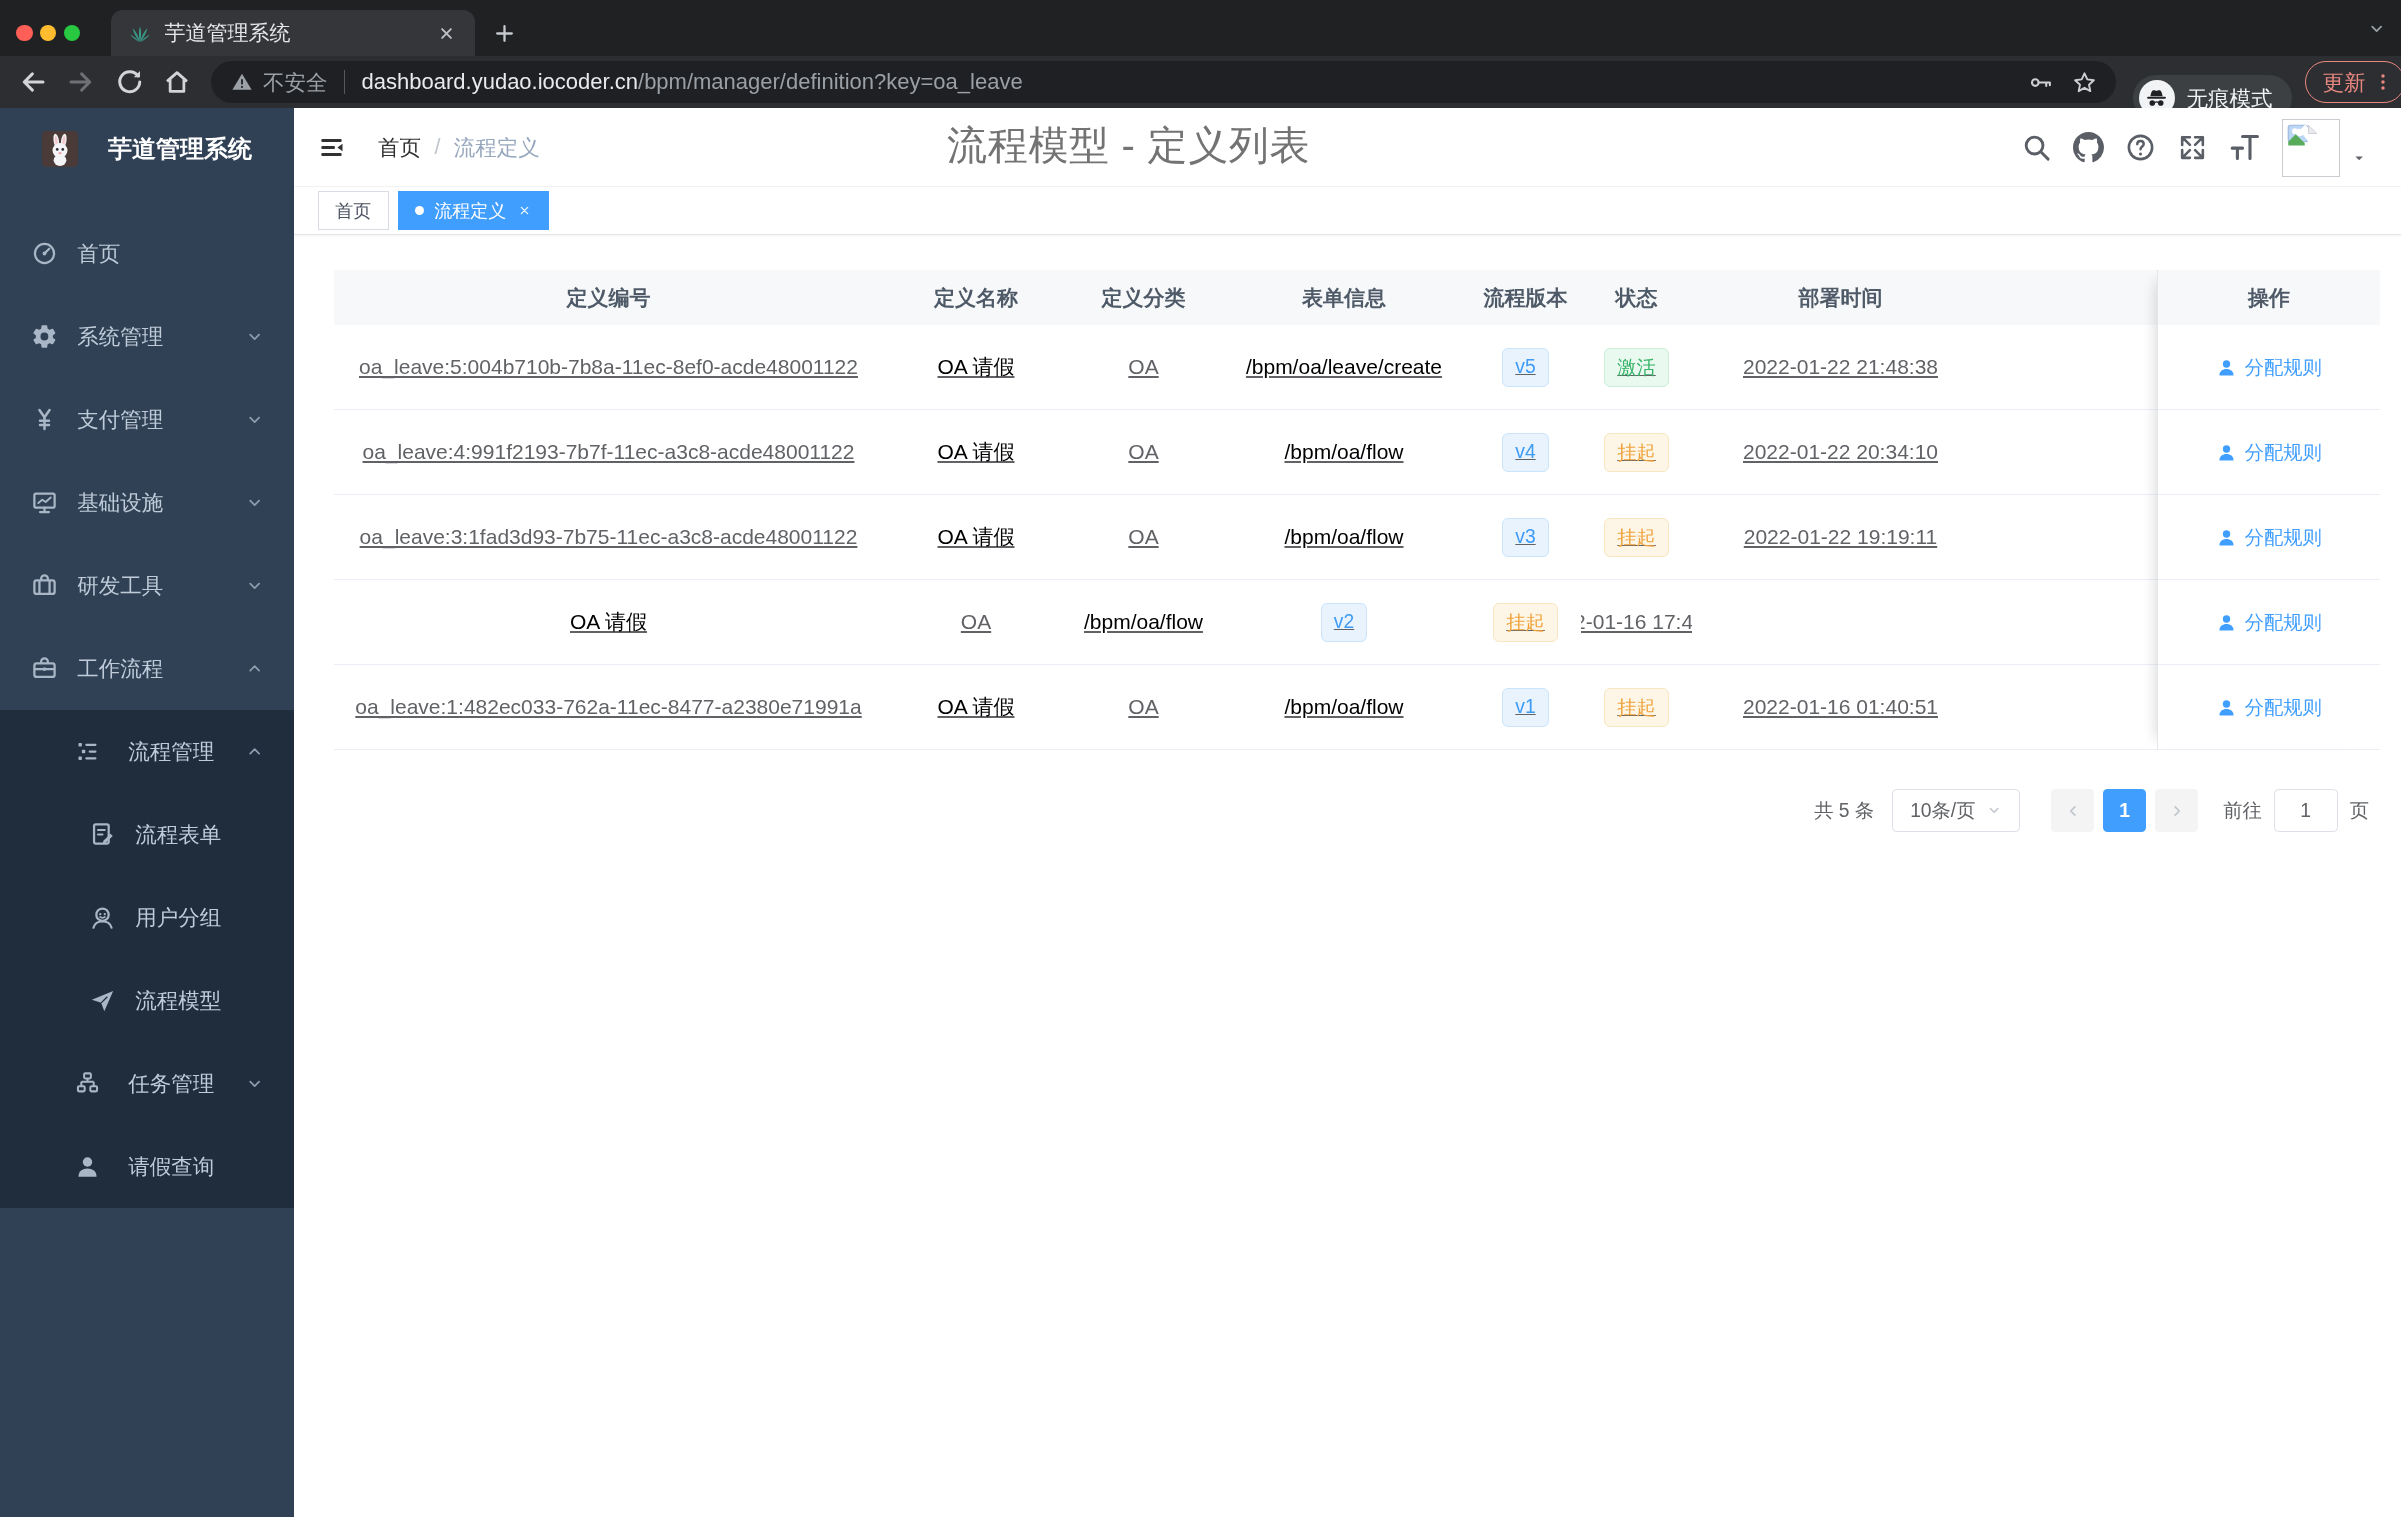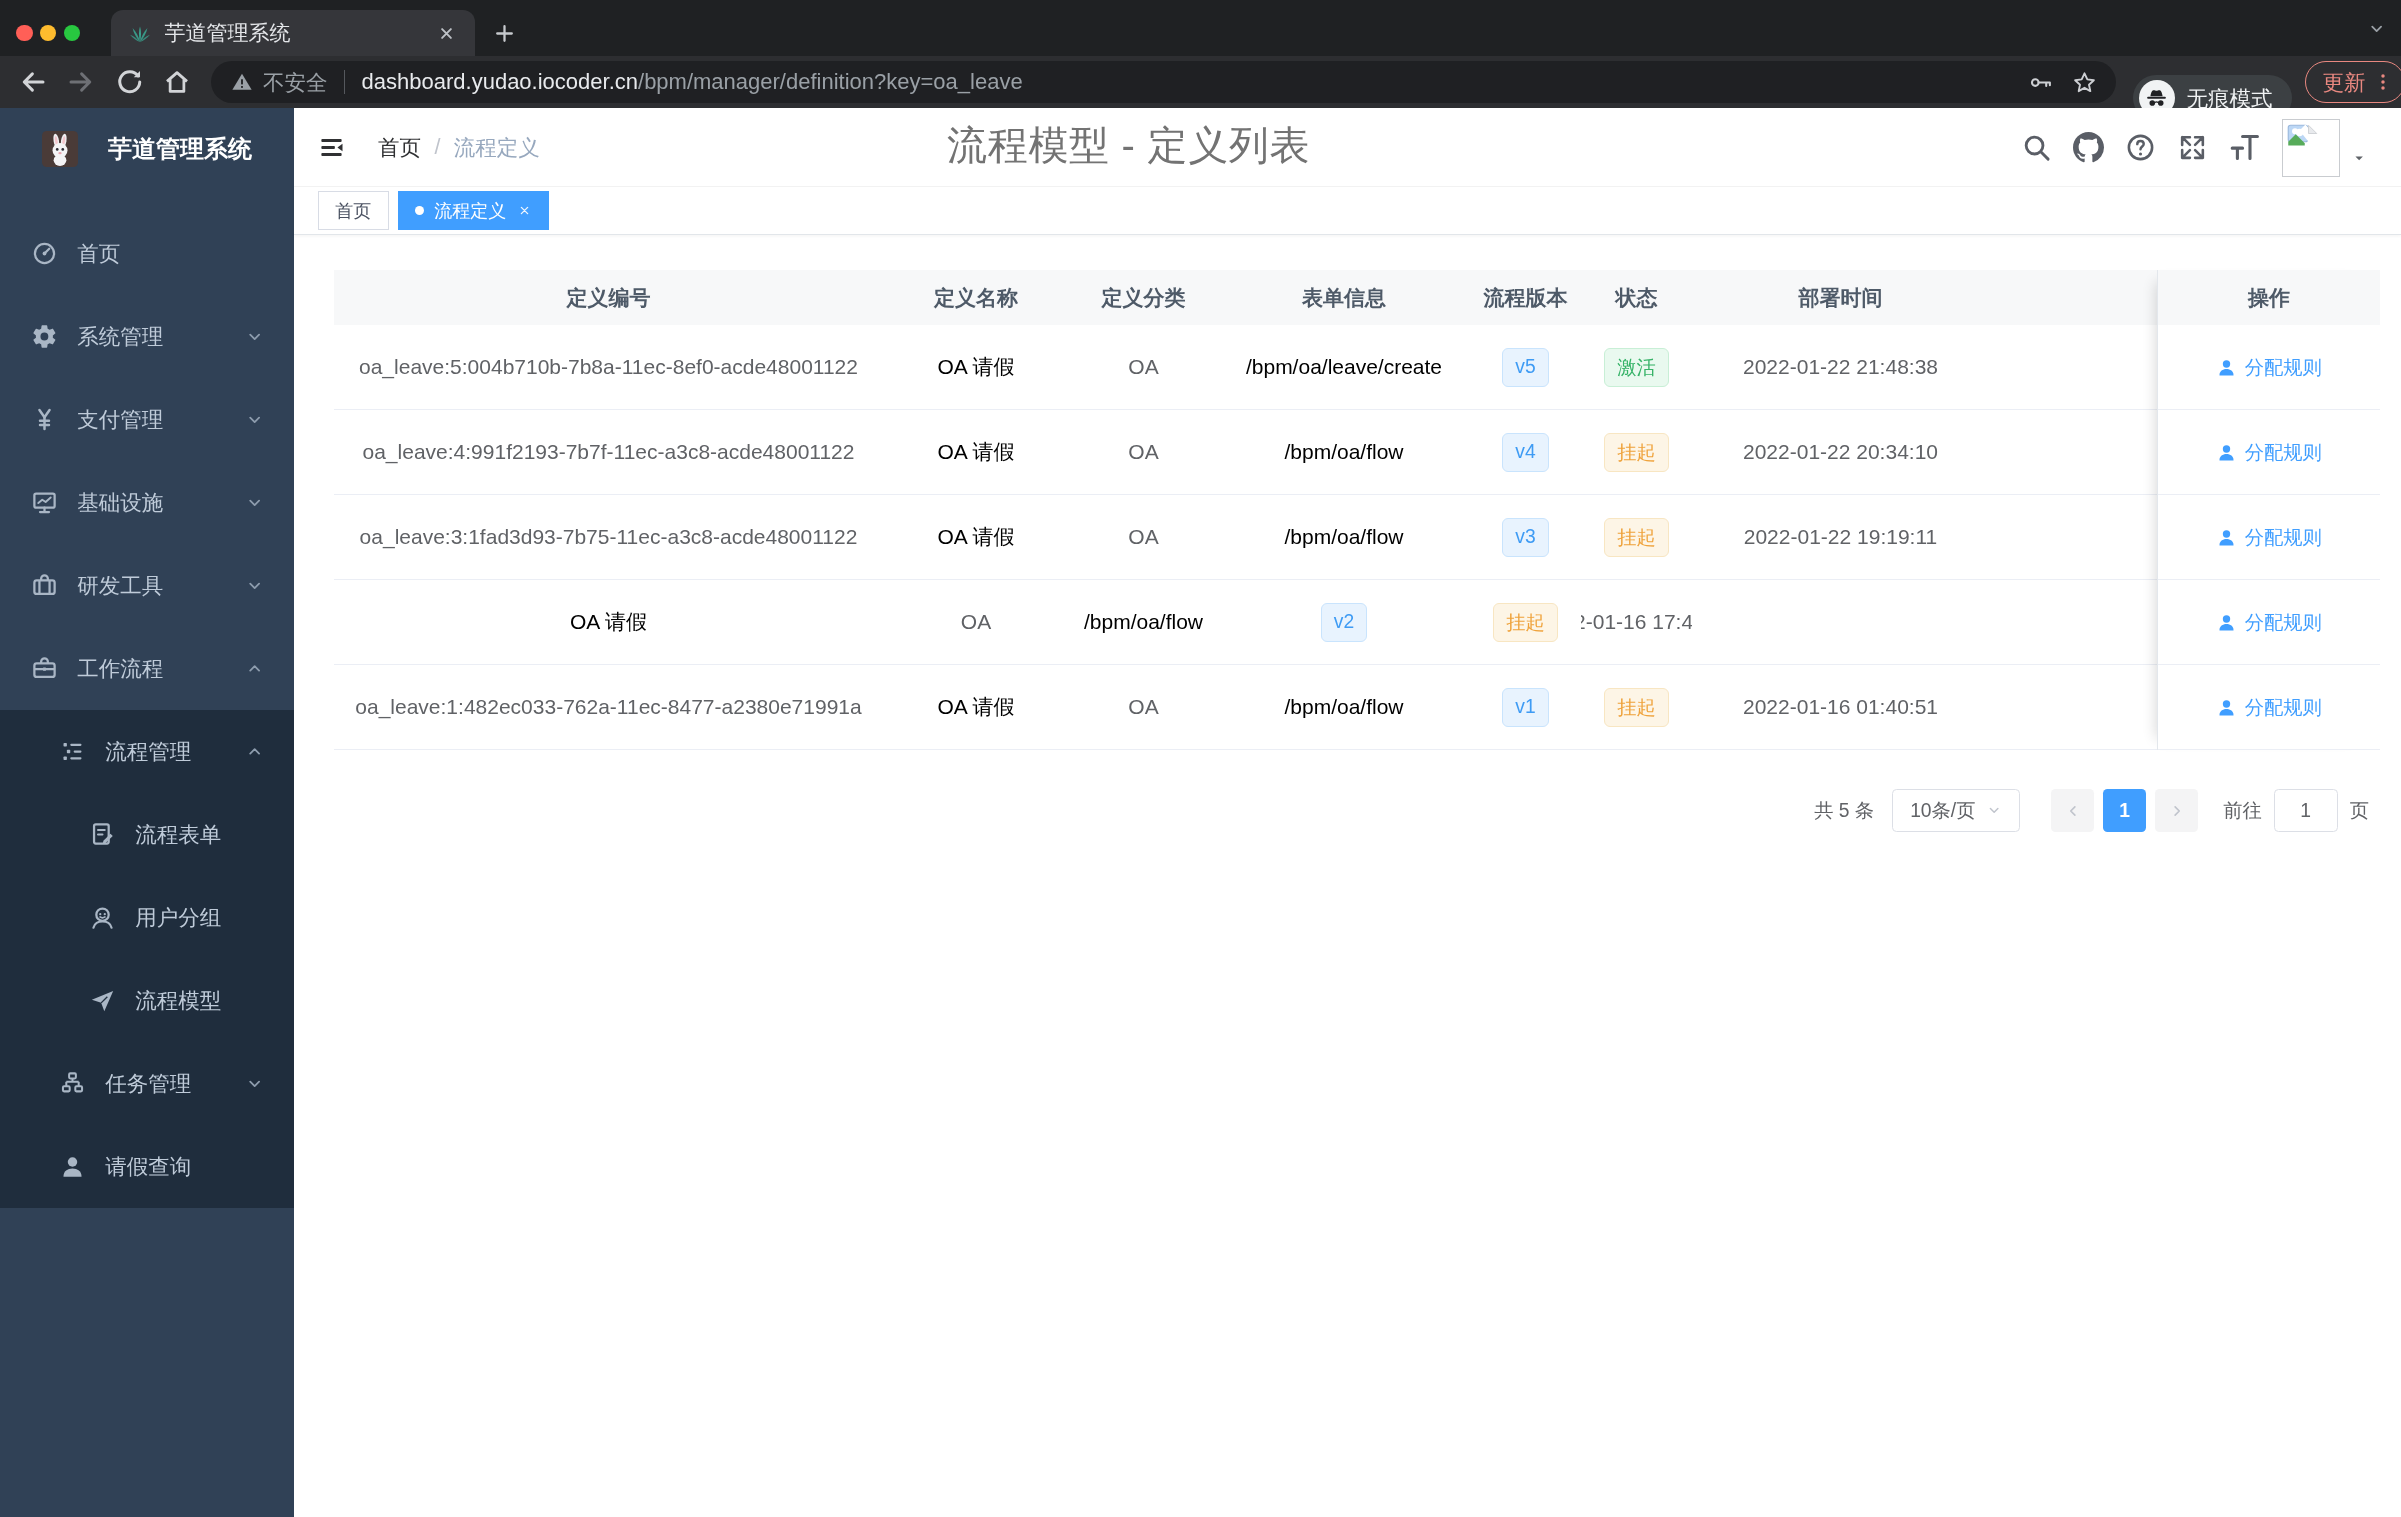--- a/index.html
+++ b/index.html
@@ -53,21 +53,21 @@
   .sidebar { width:294px; height:100%; background:#304156; flex:none; overflow:hidden; }
   .logo-row { height:82px; display:flex; align-items:center; padding-left:42px; }
   .logo-img { width:36px; height:36px; border-radius:4.5px; overflow:hidden; flex:none; }
   .logo-title { color:#ffffff; font-size:24px; font-weight:bold; margin-left:30px; white-space:nowrap; }
   .menu { padding-top:22px; }
   .menu-item { height:83px; display:flex; align-items:center; cursor:pointer; color:#bfcbd9; }
   .menu-item .mi-icon { width:27px; height:27px; color:#a9b6c5; flex:none; }
   .menu-item .mi-label { font-size:21.5px; margin-left:19.3px; flex:1; white-space:nowrap; }
   .menu-item .mi-arrow { width:19.3px; height:19.3px; color:#8d9cad; margin-right:30px; flex:none; }
   .menu-item.lvl1 { padding-left:31px; }
-  .menu-item.lvl2 { padding-left:59px; }
+  .menu-item.lvl2 { padding-left:74px;gap:8px; }
   .menu-item.lvl3 { padding-left:89px; }
   .submenu { background:#1f2d3d; }
 
   
   .content { flex:1; display:flex; flex-direction:column; background:#fff; position:relative;
              box-shadow: inset 7.4px 0 7.4px -7.4px rgba(0,0,0,.10); }
 
   
   .navbar { height:79px; background:#fff; position:relative; display:flex; align-items:center;
             border-bottom:0.7px solid #f2f2f2; flex:none; }
@@ -96,21 +96,21 @@
 
   
   .main { flex:1; position:relative; background:#fff; }
   .table-wrap { position:absolute; left:40px; top:35px; width:2046px; }
   .thead, .trow { display:grid; grid-template-columns:549px 186px 149px 252px 111px 111px 297px 1fr; }
   .thead { height:55px; background:#f7f8f9; }
   .th { display:flex; align-items:center; justify-content:center; font-size:21px; font-weight:600;
         color:#4e5a68; white-space:nowrap; }
   .trow { height:85px; border-bottom:0.7px solid #ebeef5; background:#fff; }
   .td { display:flex; align-items:center; justify-content:center; font-size:21px; color:#606266;
-        white-space:nowrap; overflow:hidden; }
+        white-space:nowrap; overflow:hidden;text-decoration:underline; }
   a.cell-link { color:#000000; text-decoration:none; cursor:pointer; }
   .badge { display:inline-flex; align-items:center; height:39px; padding:0 12px; border-radius:6px;
            font-size:19.3px; }
   .badge-ver { background:#e8f3fe; border:0.7px solid #c9e4fd; color:#3e9bf4; }
   .badge-success { background:#e9f9ef; border:0.7px solid #c8efd6; color:#36b368; }
   .badge-warning { background:#fdf5e6; border:0.7px solid #f8e6c2; color:#efa23a; }
 
   .tfixed { position:absolute; top:0; right:0; width:223px; height:100%;
             border-left:0.7px solid #e3e7ec; box-shadow:-13.4px 0 13.4px -12px rgba(0,0,0,.16); }
   .tfixed-head { height:55px; background:#f7f8f9; display:flex; align-items:center; justify-content:center;

